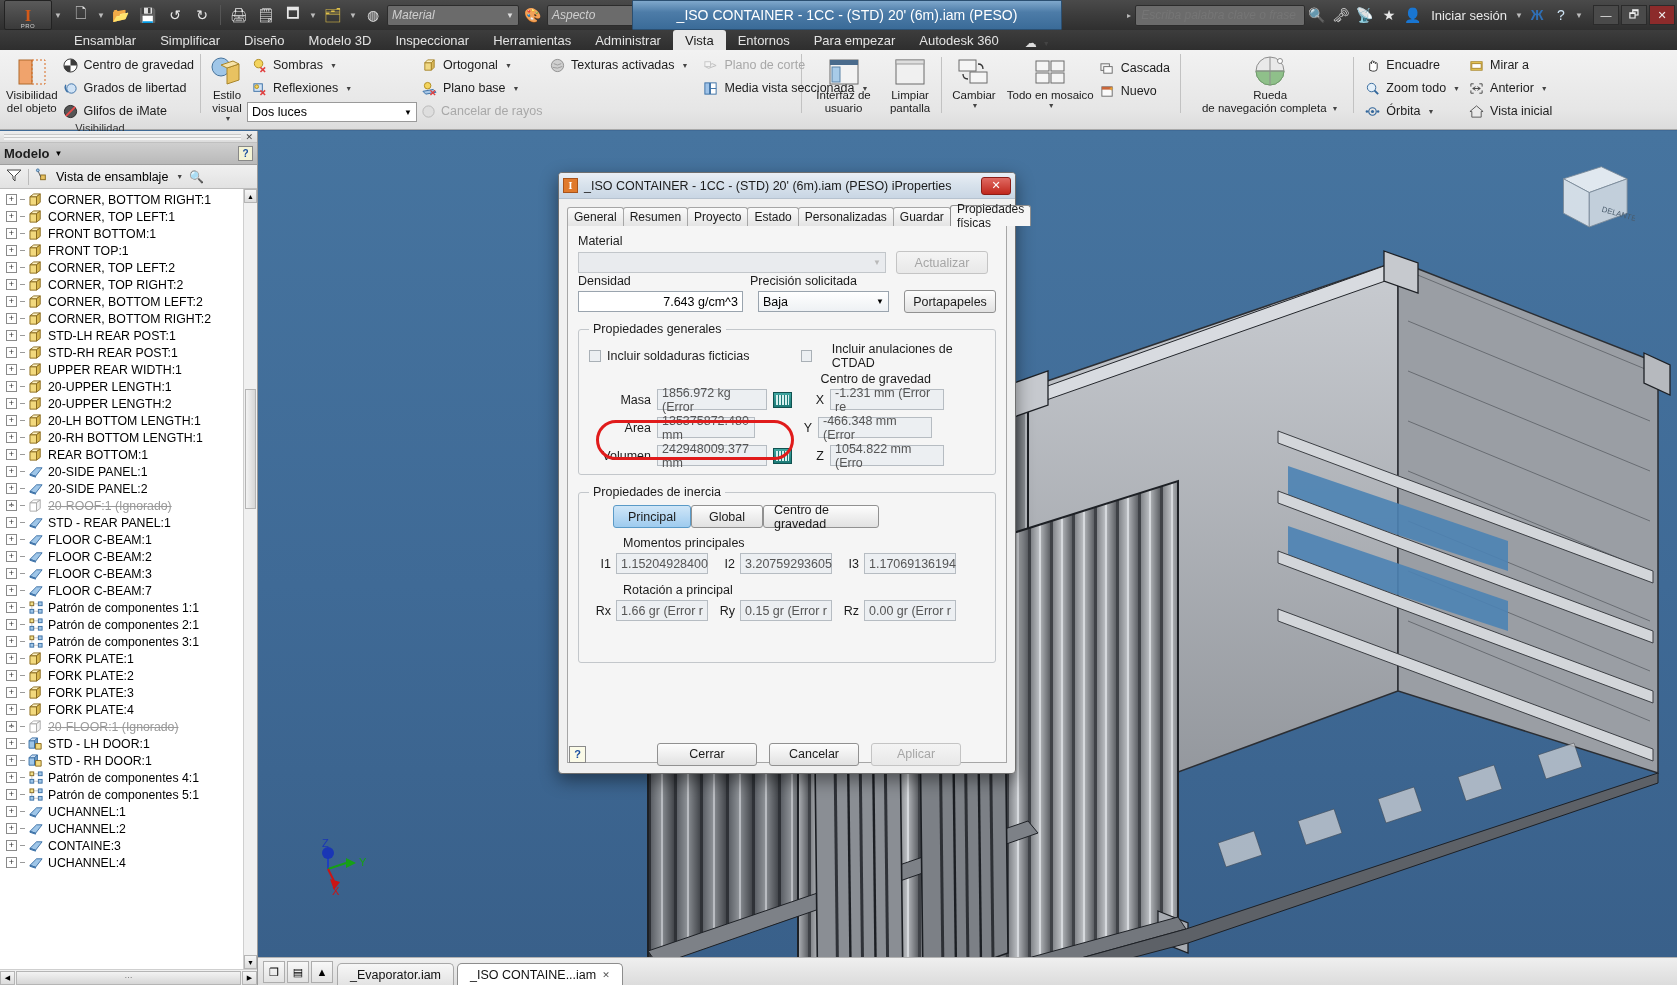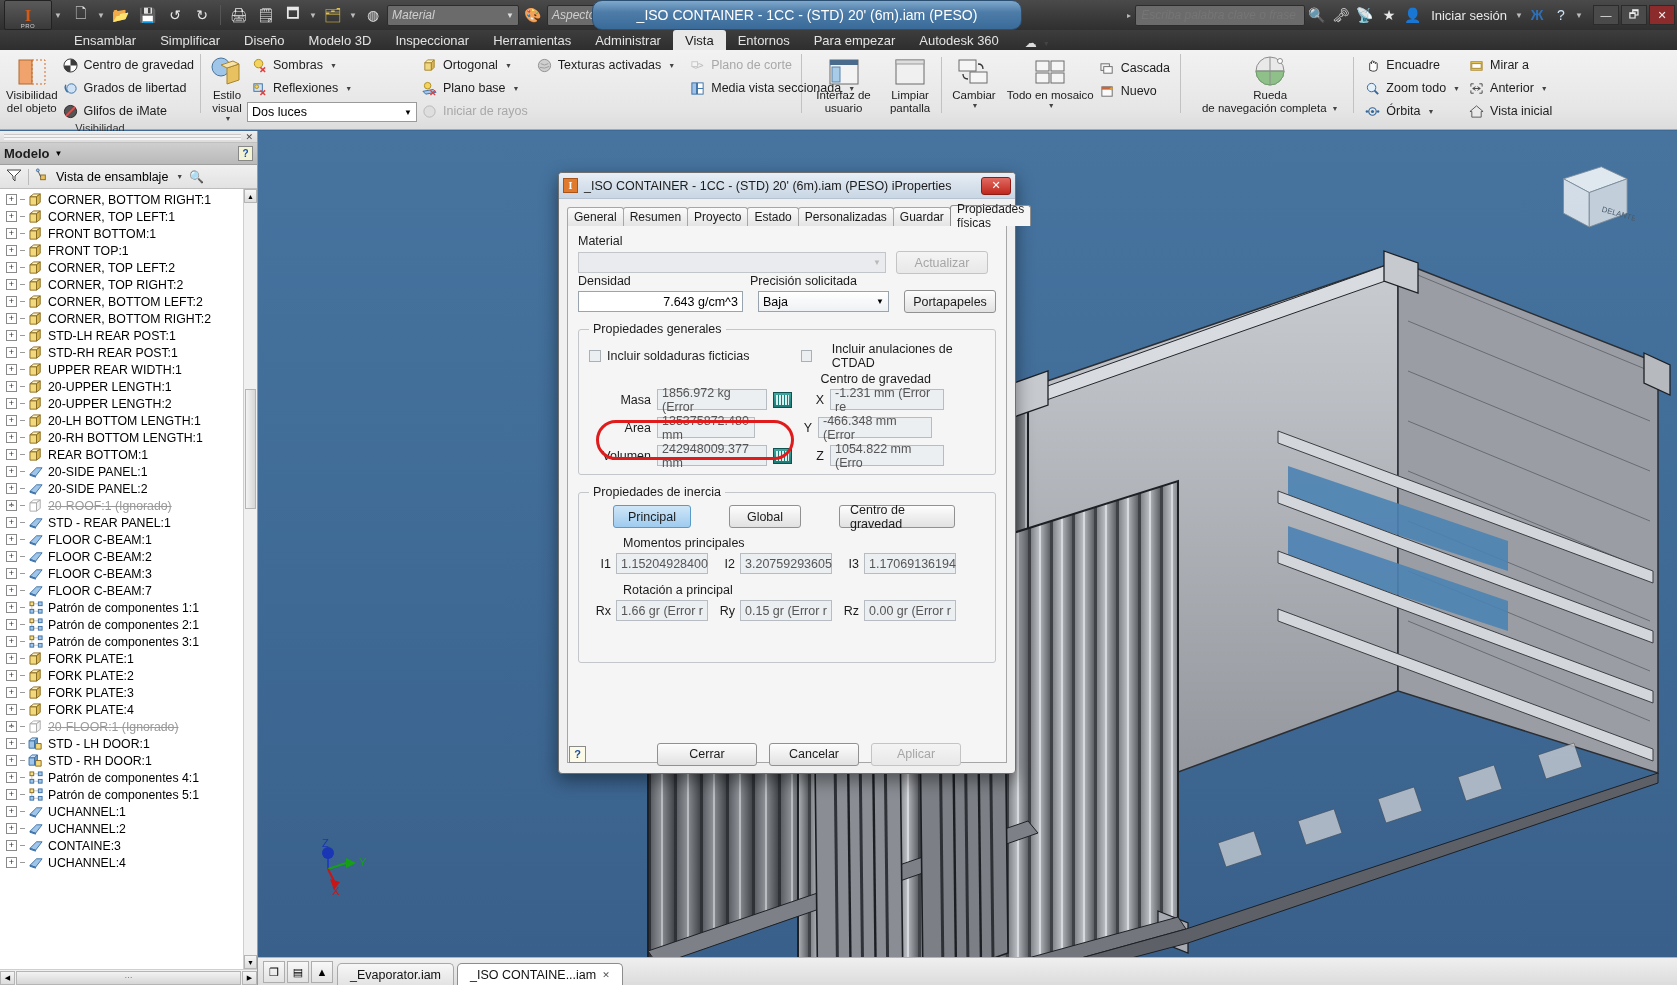--- a/index.html
+++ b/index.html
@@ -40,25 +40,25 @@
   }
   .qicon.small { width:12px; font-size:8px; color:#bbb; }
   .qsep { width:1px; height:20px; background:#555; margin:0 4px; }
   .qcombo {
     height:21px; width:132px; background:#6b6b6b; border:1px solid #2c2c2c;
     display:flex; align-items:center; padding:0 4px; color:#cfcfcf;
     font-style:italic; font-size:12px; border-radius:2px;
   }
   .qcombo .arrow { margin-left:auto; font-size:8px; color:#ddd; font-style:normal; }
   .doctitle {
-    position:absolute; left:592px; top:0; width:430px; height:30px;
+    position:absolute; left:632px; top:0; width:430px; height:30px;
     display:flex; align-items:center; justify-content:center;
     color:#fff; font-size:14px;
     background:linear-gradient(to bottom,#7fa8cc 0%,#4d7ca8 40%,#3a6b98 100%);
-    border:1px solid #2b4f71; border-radius:10px;
+    border:1px solid #2b4f71; border-radius:1px;
   }
   .titleright { position:absolute; right:0; top:0; height:30px; display:flex; align-items:center; }
   .searchbox {
     width:170px; height:21px; background:#6b6b6b; border:1px solid #2c2c2c;
     color:#c6c6c6; font-style:italic; font-size:12px; padding:2px 5px; border-radius:2px;
   }
   .tr-icon { width:24px; height:24px; display:flex; align-items:center; justify-content:center;
     color:#e6e6e6; font-size:14px; }
   .signin { color:#e9e9e9; font-size:13px; padding:0 6px; }
   .wbtn { width:26px; height:20px; display:flex;align-items:center;justify-content:center;
@@ -509,21 +509,21 @@
             </span>
             <span>Plano base</span>
             <span class="caret">▼</span>
           </div>
           <div class="smallbtn disabled">
             <span class="si">
               <svg width="15" height="15" viewBox="0 0 16 16">
                   <circle cx="8" cy="8" r="6" fill="#dedede" stroke="#b5b5b5"></circle>
                 </svg>
             </span>
-            <span>Iniciar de rayos</span>
+            <span>Cancelar de rayos</span>
           </div>
         </div>
         <div class="smallcol" style="width:150px">
           <div class="smallbtn">
             <span class="si">
               <svg width="15" height="15" viewBox="0 0 16 16">
                   <circle cx="8" cy="8" r="6.5" fill="#cfcfcf" stroke="#8d8d8d"></circle>
               <path d="M4 6 q4 3 8 0 M3 10 q5 2 10 -1" fill="none" stroke="#9a9a9a"></path>
                 </svg>
             </span>
@@ -1399,21 +1399,21 @@
               </span>
             <span class="lbl" style="width:16px;text-align:right;margin-left:10px">Z</span>
             <div class="txtin ro" style="width:114px">
               <span>1054.822 mm (Erro</span>
             </div>
           </div>
         </fieldset>
 
         <fieldset class="grp" style="margin-top:10px;height:178px">
           <legend>Propiedades de inercia</legend>
-          <div class="row" style="gap:38px;padding-left:24px">
+          <div class="row" style="padding-left:24px">
             <div class="btn pressed" style="width:78px">Principal</div>
             <div class="btn" style="width:72px">Global</div>
             <div class="btn" style="width:116px">Centro de gravedad</div>
           </div>
           <div class="lbl" style="margin:8px 0 3px 34px">Momentos principales</div>
           <div class="row" style="gap:5px">
             <span class="lbl" style="width:22px;text-align:right">I1</span>
             <div class="txtin ro" style="width:92px">
               <span>1.15204928400</span>
             </div>

